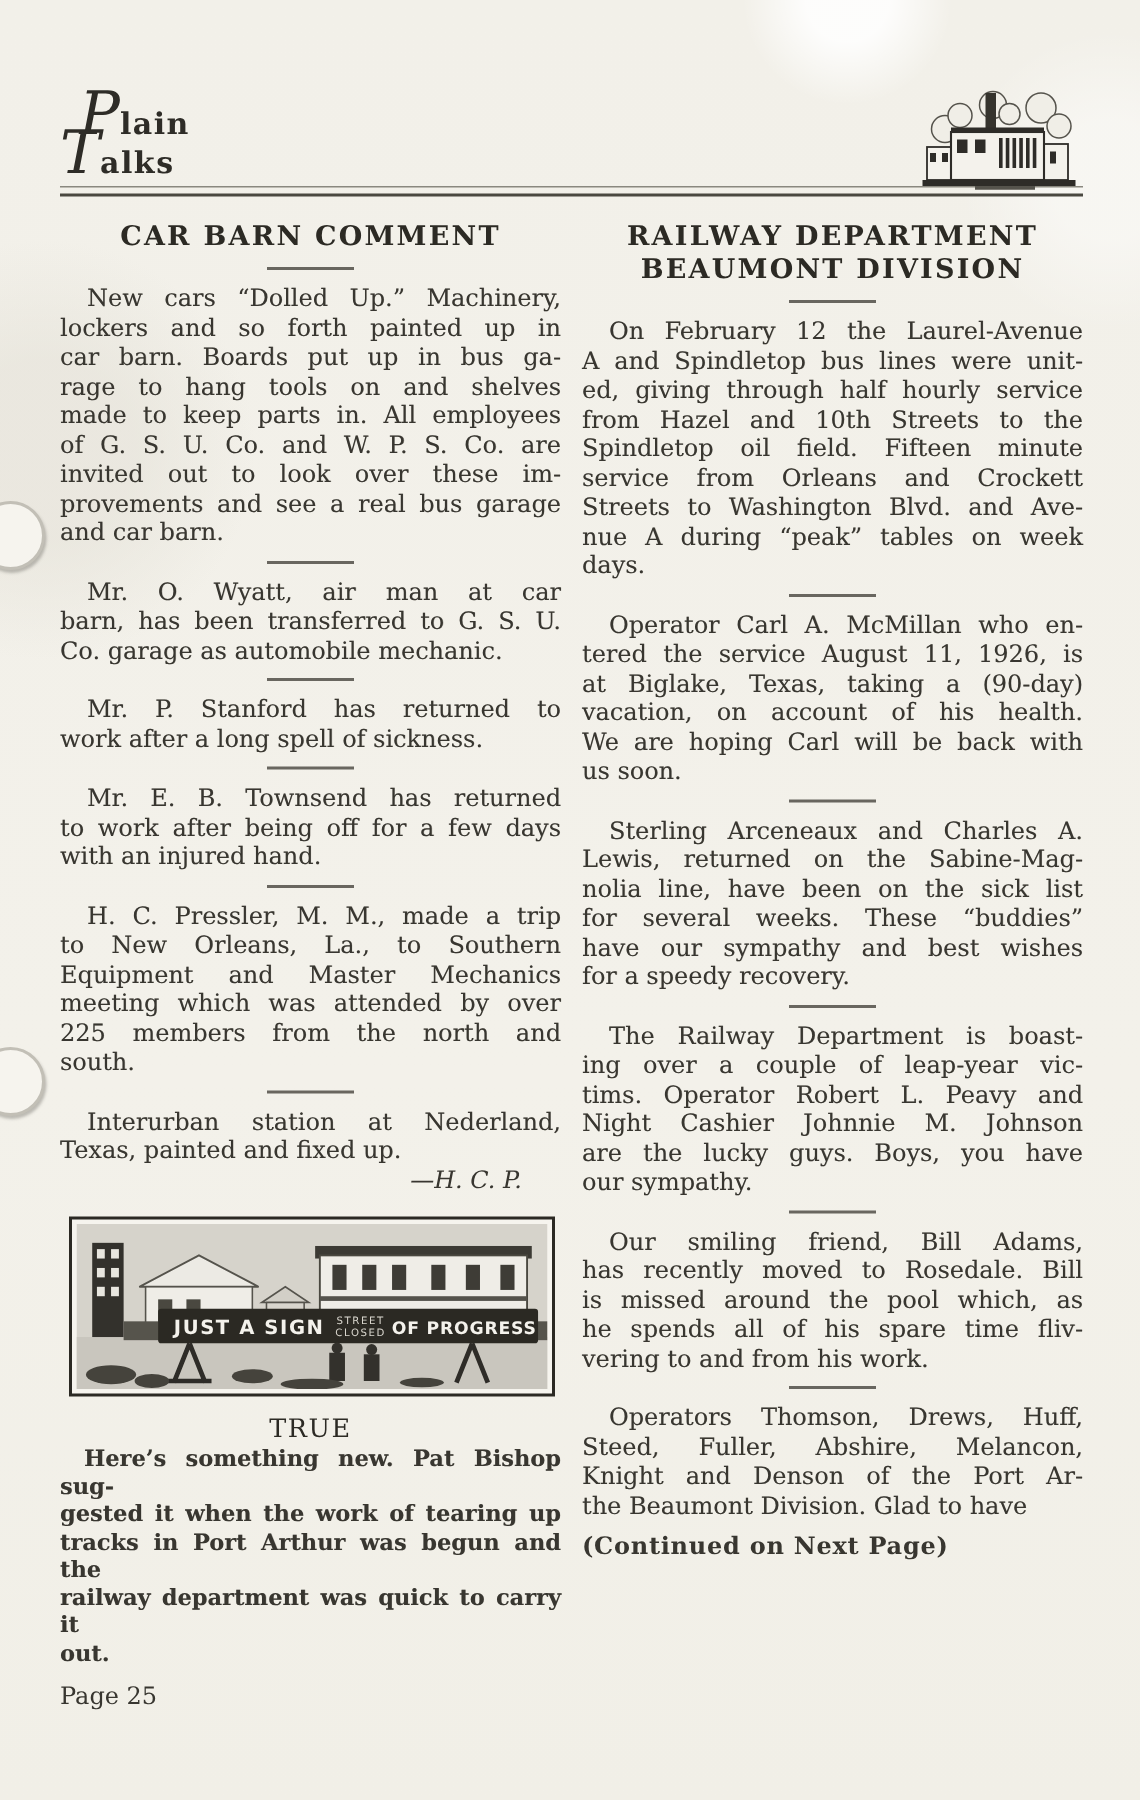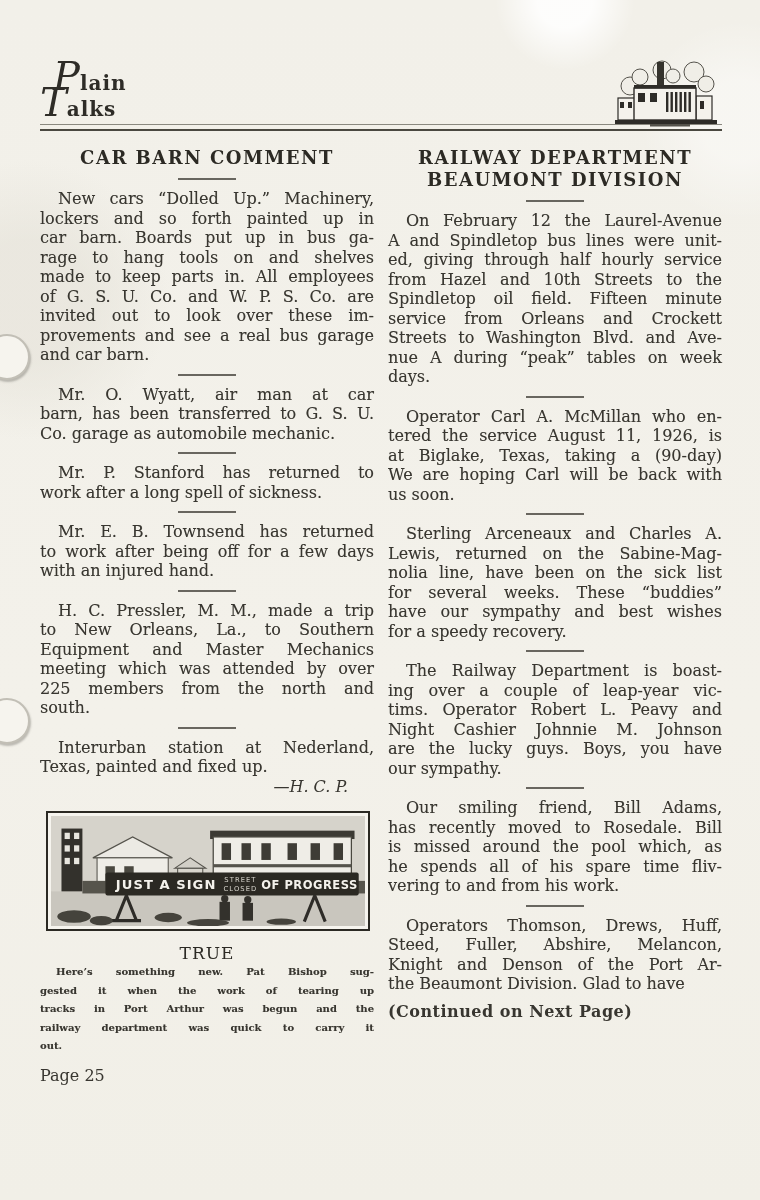--- a/index.html
+++ b/index.html
@@ -40,21 +40,21 @@
   .line.first{text-indent:18px;}
   .line.last{text-align-last:left;}
   .signature{text-align:right; padding-right:26px; font-size:16px; font-style:italic; line-height:20px;}
   
   .photo{
     margin:14px 4px 0 6px; padding:3px; border:2px solid #2b2923; background:#f6f4ee;
   }
   .photo svg{display:block; width:100%; height:auto;}
   
   .cap-title{margin:12px 0 0; text-align:center; font-size:17px; font-weight:400; letter-spacing:1px; color:#2c2a24;}
-  .caption .line{font-size:10px; font-weight:700; line-height:18.5px;}
+  .caption .line{font-size:15px; font-weight:700; line-height:18.5px;}
   .caption .line.first{text-indent:16px;}
   .page-num{margin-top:10px; font-size:16px;}
   .continued{margin-top:8px; text-align:left; font-size:16px; font-weight:700; letter-spacing:.5px;}
   
   .punch-hole{
     position:absolute; left:-16px; width:42px; height:42px; border-radius:50%;
     background:#f6f4ee; border:2px solid #c2bfb6; box-shadow:1px 2px 2px rgba(120,118,110,.45);
   }
   .hole1{top:334px;} .hole2{top:698px;}
 </style>
@@ -246,20 +246,21 @@
               <div class="line">service from Orleans and Crockett</div>
               <div class="line">Streets to Washington Blvd. and Ave-</div>
               <div class="line">nue A during “peak” tables on week</div>
               <div class="line last">days.</div>
             </div>
             <div class="divider"></div>
             <div class="para">
               <div class="line first">Operator Carl A. McMillan who en-</div>
               <div class="line">tered the service August 11, 1926, is</div>
               <div class="line">at Biglake, Texas, taking a (90-day)</div>
+              <div class="line">vacation, on account of his health.</div>
               <div class="line">We are hoping Carl will be back with</div>
               <div class="line last">us soon.</div>
             </div>
             <div class="divider"></div>
             <div class="para">
               <div class="line first">Sterling Arceneaux and Charles A.</div>
               <div class="line">Lewis, returned on the Sabine-Mag-</div>
               <div class="line">nolia line, have been on the sick list</div>
               <div class="line">for several weeks.  These “buddies”</div>
               <div class="line">have our sympathy and best wishes</div>

